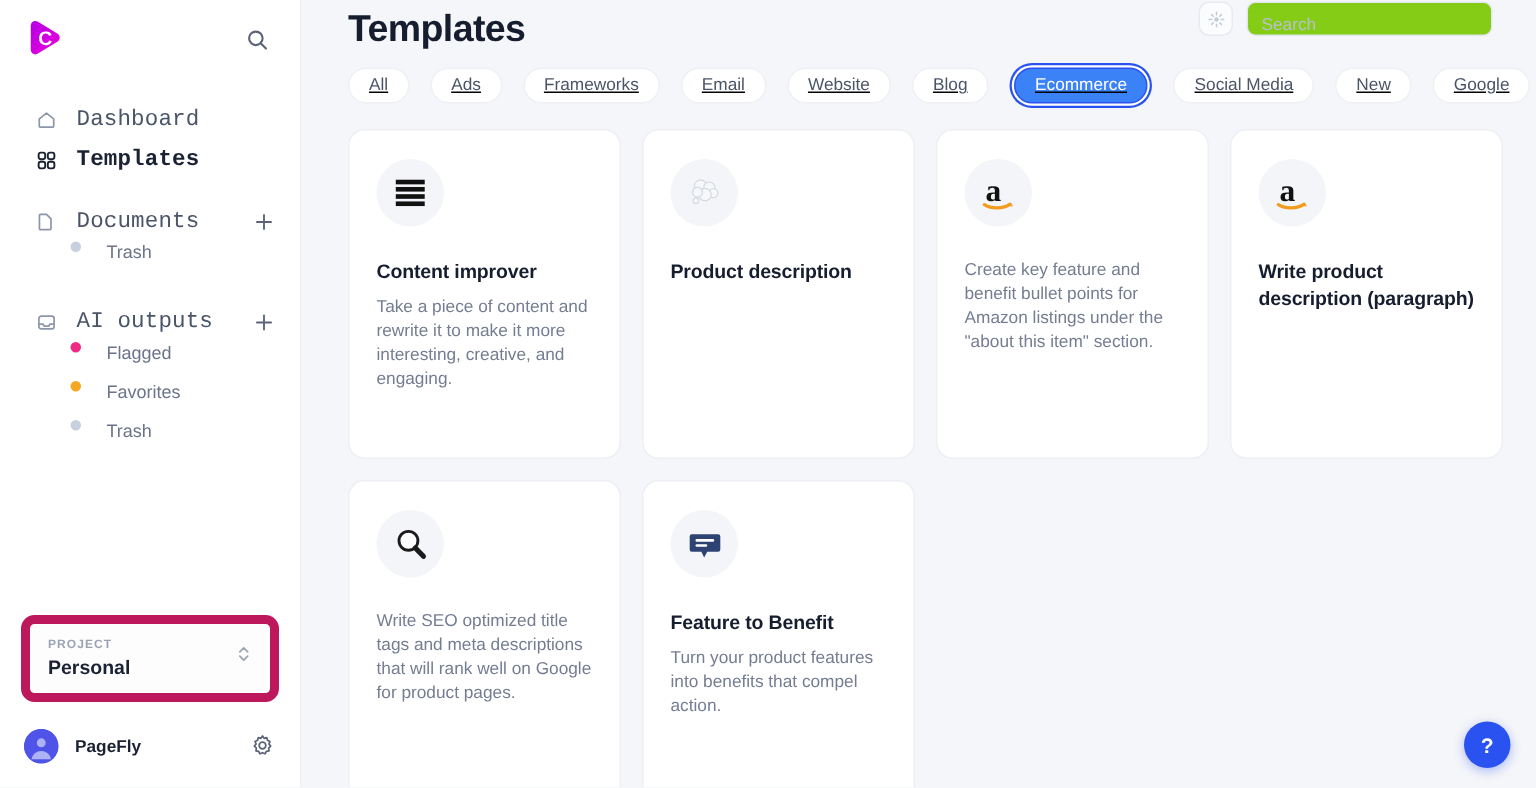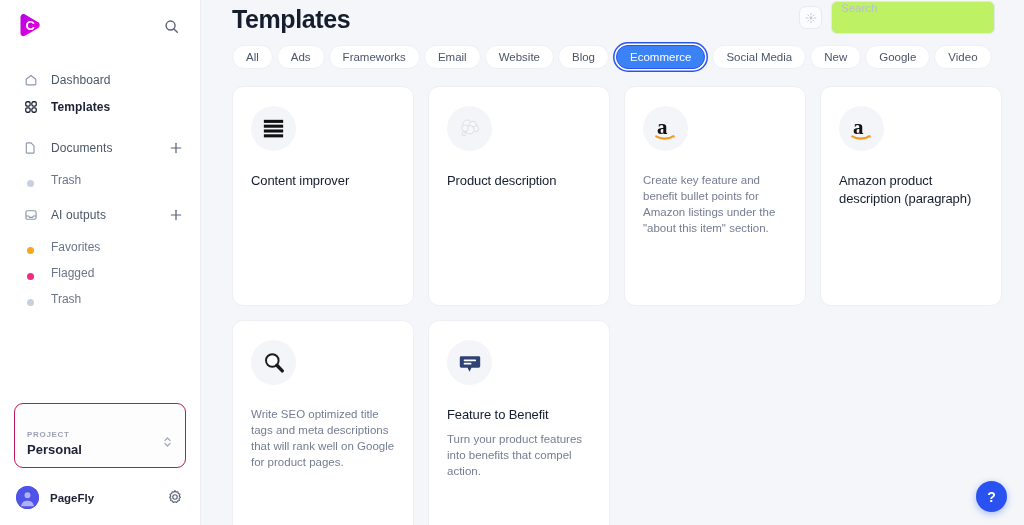--- a/index.html
+++ b/index.html
@@ -36,45 +36,46 @@
     display: flex; align-items: center;
     height: 27px; padding: 0 16px 0 22px;
     cursor: pointer; position: relative;
   }
   .nav-row .ico {
     width: 17px; height: 17px; margin-right: 12px;
     display: flex; align-items: center; justify-content: center;
     flex: 0 0 17px;
   }
   .nav-row .lbl {
-    font-size: 12px; color: #4a5568; letter-spacing: .1px;
+    font-size: 15px; color: #4a5568; letter-spacing: .1px;
     white-space: nowrap;
+    font-family: Liberation Mono, monospace;
   }
   .nav-row.active .lbl { color: #1b2233; font-weight: 700; }
   .nav-row .plus {
     margin-left: auto; width: 16px; height: 16px;
     display: flex; align-items: center; justify-content: center;
     cursor: pointer;
   }
   .grp-gap { height: 14px; }
   .sub-row {
-    display: flex; align-items: flex-end;
-    height: 26px; padding: 0 16px 0 22px; cursor: pointer;
+    display: flex; align-items: flex-start;
+    height: 26px; padding: 0 16px 0 22px; cursor: pointer; margin-left: 20px;
   }
   .sub-row .dot {
     width: 7px; height: 7px; border-radius: 50%;
     margin-right: 17px; flex: 0 0 7px; margin-left: 5px;
   }
   .sub-row .lbl { font-size: 12px; color: #6b7488; }
 
   .sb-bottom { margin-top: auto; padding: 0 14px 12px 14px; }
   .project-box {
-    border: 1px solid #be185d; border-radius: 9px;
+    border: 6px solid #be185d; border-radius: 9px;
     background: #fdfdfe;
-    padding: 26px 12px 10px 12px;
+    padding: 9px 12px 10px 12px;
     display: flex; align-items: center; justify-content: space-between;
     cursor: pointer; margin-bottom: 18px; gap: 24px;
   }
   .project-label {
     font-size: 8px; letter-spacing: .7px; color: #9aa2b4;
     font-weight: 700; text-transform: uppercase; margin-bottom: 3px;
   }
   .project-value { font-size: 13px; color: #1b2233; font-weight: 700; }
   .user-row { display: flex; align-items: center; padding: 0 2px 4px 2px; }
   .avatar {
@@ -101,34 +102,34 @@
     position: absolute; top: 1px; right: 29px;
     display: flex; align-items: center; gap: 9px;
   }
   .spark-btn {
     width: 23px; height: 23px; border: 1px solid #e7eaf1;
     border-radius: 7px; background: #fbfcfe;
     display: flex; align-items: center; justify-content: center;
     cursor: pointer;
   }
   .search-box {
-    width: 164px; height: 33px; border: 1px solid #e2e6ee;
-    border-radius: 6px; background: #bef264;
-    display: flex; align-items: flex-start; padding: 0 9px;
+    width: 164px; height: 23px; border: 1px solid #e2e6ee;
+    border-radius: 6px; background: #84cc16;
+    display: flex; align-items: flex-end; padding: 0 9px;
   }
   .search-box input {
     border: none; outline: none; width: 100%;
     font-size: 11.5px; color: #4a5568;
     font-family: "Liberation Sans", sans-serif; background: transparent;
   }
   .search-box input::placeholder { color: #b9c0cd; }
 
   .tabs {
-    display: flex; align-items: center; gap: 4px;
-    padding: 9px 29px 0 31px; flex-wrap: nowrap;
+    display: flex; align-items: center; gap: 14px;
+    padding: 9px 29px 0 31px; flex-wrap: nowrap; text-decoration: underline;
   }
   .tab {
     height: 24px; border-radius: 13px; background: #ffffff;
     border: 1px solid #eef0f5;
     display: flex; align-items: center; justify-content: center;
     padding: 0 13px; font-size: 11.5px; color: #4a5568;
     cursor: pointer; white-space: nowrap;
   }
   .tab.selected {
     background: #3b82f6; color: #ffffff; border-color: #2a52f0;
@@ -149,21 +150,21 @@
     border-radius: 11px; padding: 19px 18px 0 18px;
     cursor: pointer; overflow: hidden;
   }
   .card-ico {
     width: 45px; height: 45px; border-radius: 50%;
     background: #f4f5f8;
     display: flex; align-items: center; justify-content: center;
     margin-bottom: 21px;
   }
   .card-title {
-    font-size: 13px; font-weight: 400; color: #151d2e;
+    font-size: 13px; font-weight: 700; color: #151d2e;
     line-height: 18px; margin-bottom: 7px; letter-spacing: -.1px;
   }
   .card-desc {
     font-size: 11.5px; color: #747d91; line-height: 16px;
   }
 
   
   .fab {
     position: absolute; right: 17px; bottom: 13px;
     width: 31px; height: 31px; border-radius: 50%;
@@ -258,26 +259,26 @@
         <span class="lbl">AI outputs</span>
         <span class="plus">
           <svg width="14" height="14" viewBox="0 0 16 16" stroke="#5a6378" stroke-width="1.4" stroke-linecap="round">
             <line x1="8" y1="2.6" x2="8" y2="13.4"></line>
               <line x1="2.6" y1="8" x2="13.4" y2="8"></line>
           </svg>
         </span>
       </div>
 
       <div class="sub-row">
+        <span class="dot" style="background:#ef2b84"></span>
+        <span class="lbl">Flagged</span>
+      </div>
+      <div class="sub-row">
         <span class="dot" style="background:#f5a623"></span>
         <span class="lbl">Favorites</span>
-      </div>
-      <div class="sub-row">
-        <span class="dot" style="background:#ef2b84"></span>
-        <span class="lbl">Flagged</span>
       </div>
       <div class="sub-row">
         <span class="dot" style="background:#c9d0dd"></span>
         <span class="lbl">Trash</span>
       </div>
     </nav>
 
     <div class="sb-bottom">
       <div class="project-box">
         <div>
@@ -354,20 +355,21 @@
       <div class="card">
         <div class="card-ico">
           <svg width="27" height="27" viewBox="0 0 28 28">
             <rect x="4" y="5" width="20" height="3.2" fill="#111111"></rect>
             <rect x="4" y="10" width="20" height="3.2" fill="#111111"></rect>
             <rect x="4" y="15" width="20" height="3.2" fill="#111111"></rect>
             <rect x="4" y="20" width="20" height="3.2" fill="#111111"></rect>
           </svg>
         </div>
         <div class="card-title">Content improver</div>
+        <div class="card-desc">Take a piece of content and rewrite it to make it more interesting, creative, and engaging.</div>
       </div>
 
       <div class="card">
         <div class="card-ico">
           <svg width="27" height="27" viewBox="0 0 28 28">
             <g fill="#f7f8fa" stroke="#d6dae2" stroke-width="0.9">
               <circle cx="11.5" cy="9.5" r="4.3"></circle>
               <circle cx="17.5" cy="10.5" r="3.9"></circle>
               <circle cx="20.3" cy="14.3" r="3.1"></circle>
               <circle cx="14.5" cy="15.3" r="4.3"></circle>
@@ -391,21 +393,21 @@
       </div>
 
       <div class="card">
         <div class="card-ico">
           <svg width="30" height="30" viewBox="0 0 30 30">
             <text x="6" y="20" font-family="Liberation Serif, serif" font-size="21" font-weight="700" fill="#111111">a</text>
             <path d="M5.2 22.4 C9.8 25.4 17.8 25.4 22.4 22.1" stroke="#f29b1d" stroke-width="2.1" fill="none" stroke-linecap="round"></path>
             <path d="M22.9 21.4 L24.3 23.6 L21.3 23.3 Z" fill="#f29b1d"></path>
           </svg>
         </div>
-        <div class="card-title">Amazon product description (paragraph)</div>
+        <div class="card-title">Write product description (paragraph)</div>
       </div>
 
       <div class="card">
         <div class="card-ico">
           <svg width="28" height="28" viewBox="0 0 28 28">
             <circle cx="12.3" cy="11.5" r="6.3" fill="#ffffff" stroke="#1b1b1b" stroke-width="1.9"></circle>
             <line x1="16.9" y1="16.3" x2="22.3" y2="21.9" stroke="#1b1b1b" stroke-width="3.4" stroke-linecap="round"></line>
           </svg>
         </div>
         <div class="card-desc">Write SEO optimized title tags and meta descriptions that will rank well on Google for product pages.</div>

